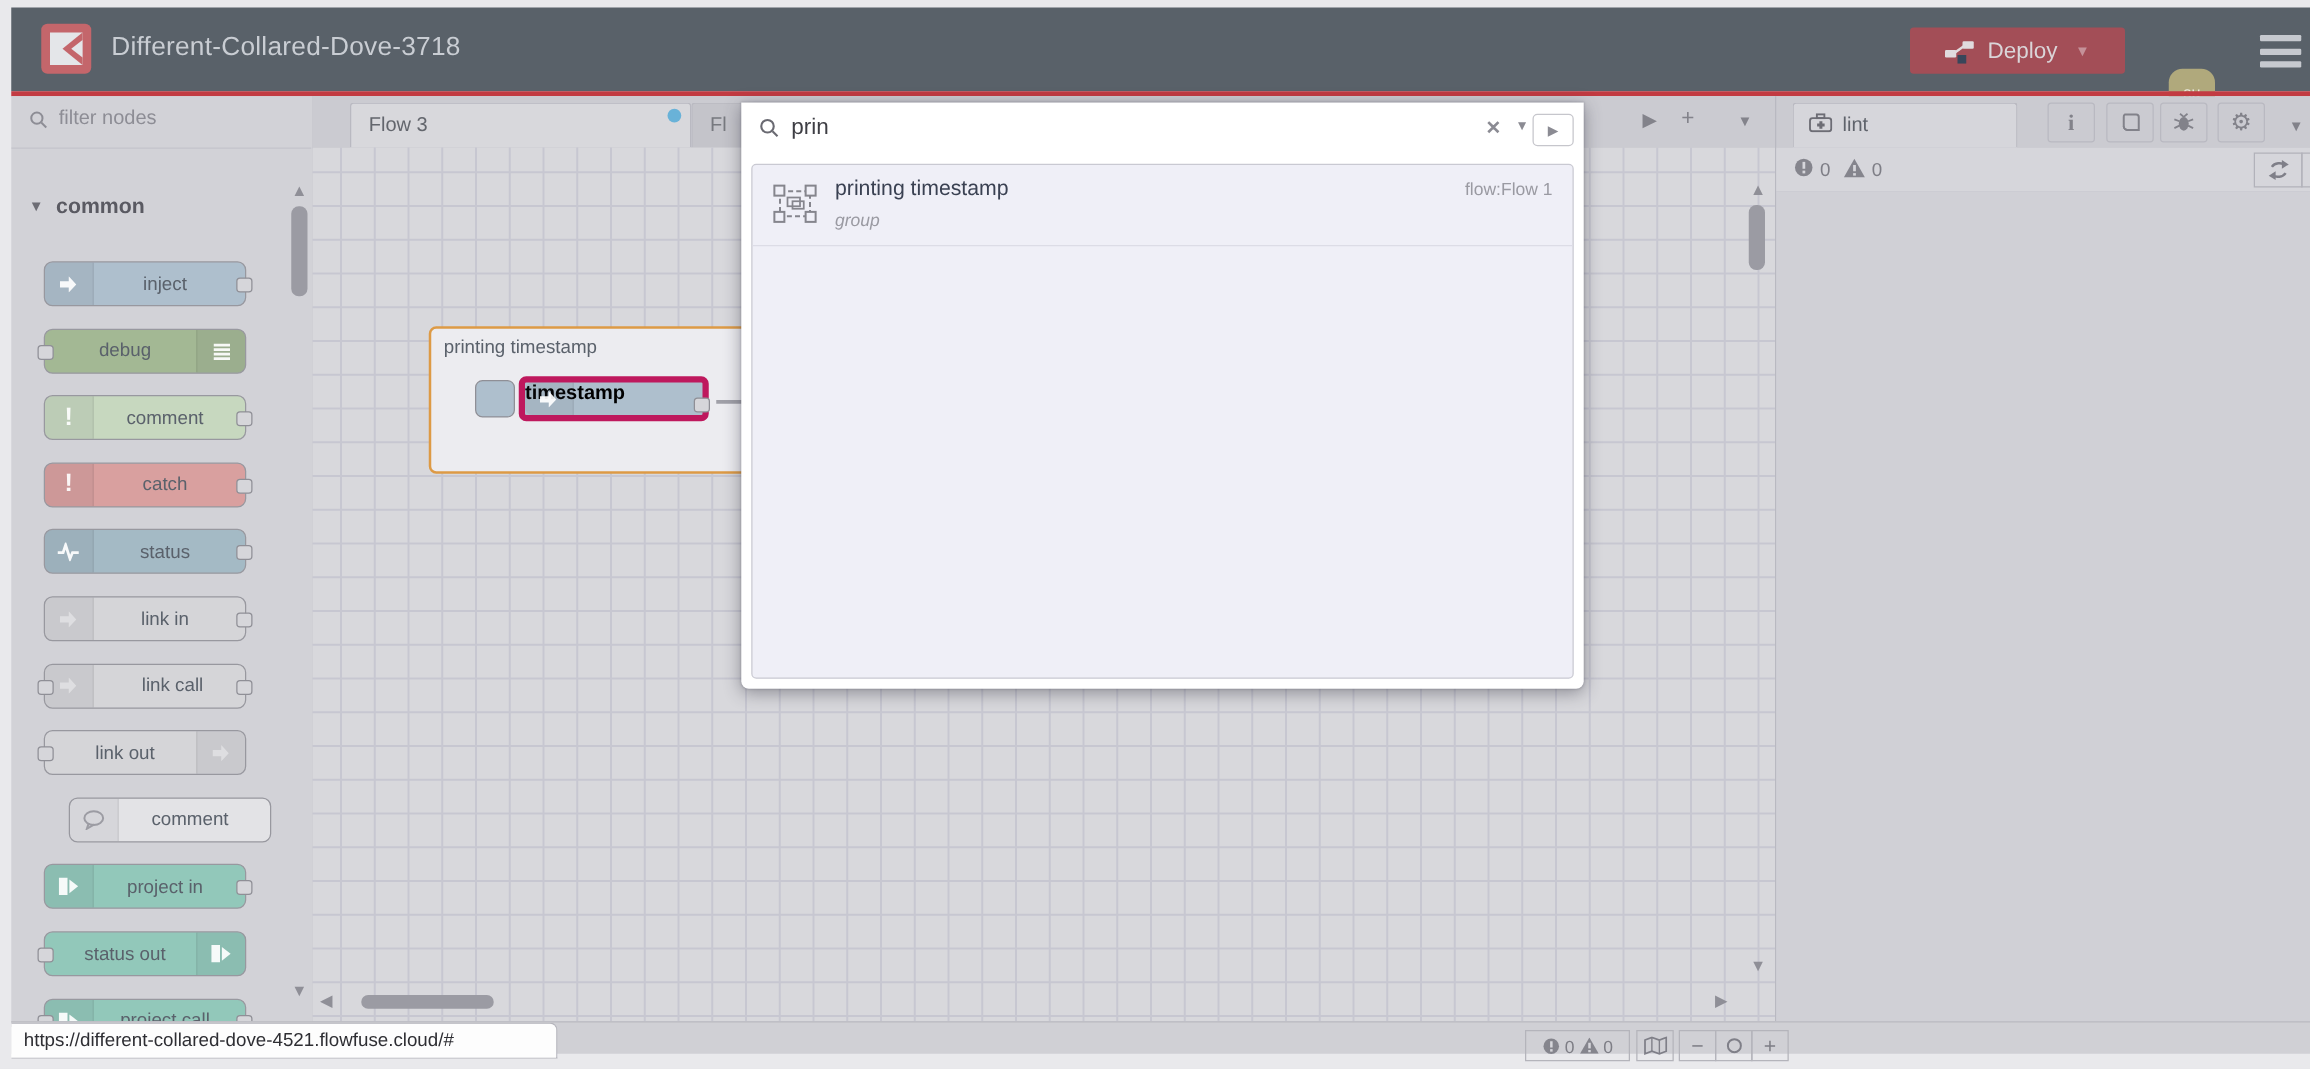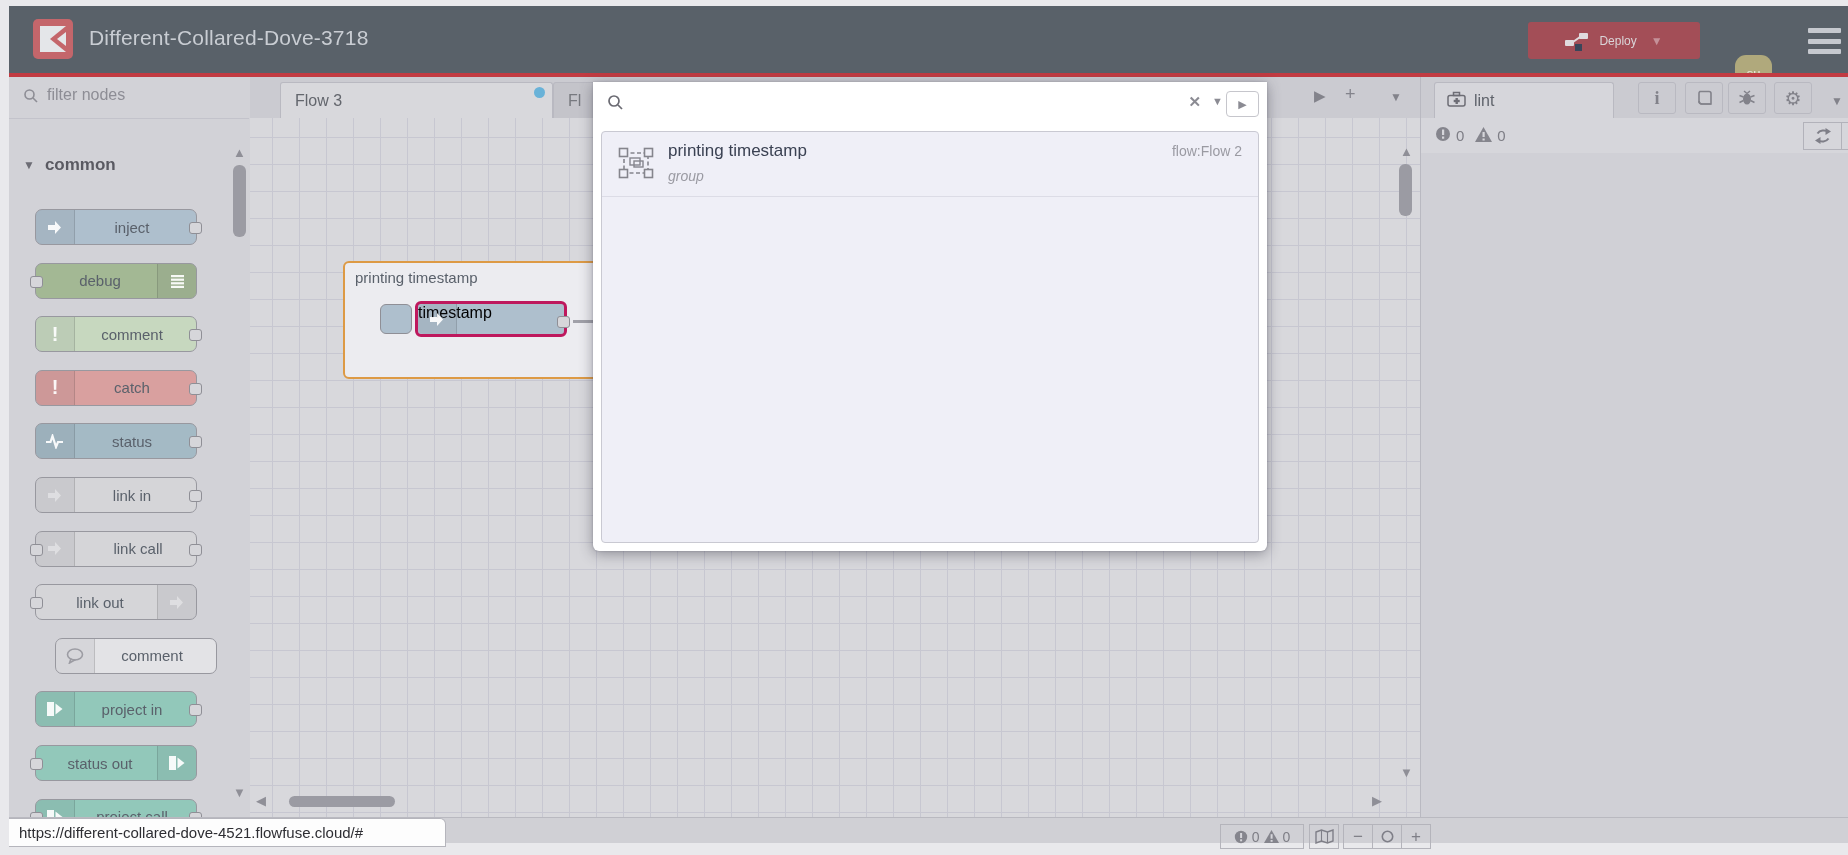--- a/index.html
+++ b/index.html
@@ -5,21 +5,21 @@
   html,body{margin:0;padding:0;background:#e9e9ec;font-family:"Liberation Sans",sans-serif;}
   .stage{position:relative;width:1848px;height:855px;overflow:hidden;background:#e9e9ec;}
   .app{position:absolute;left:9px;top:6px;right:0;height:836px;}
   .abs{position:absolute;}
   
   .hdr{left:0;top:0;right:0;height:67px;background:#596169;}
   .redline{left:0;top:67px;right:0;height:4px;background:#c23b42;}
   .logo{left:24px;top:13px;width:40px;height:40px;border-radius:5px;background:#c4666b;overflow:hidden;}
   .title{left:80px;top:20px;font-size:21px;color:#c9cdd3;letter-spacing:.2px;}
   .deploy{left:1519px;top:16px;width:172px;height:37px;background:#a34e57;border-radius:3px;display:flex;align-items:center;justify-content:center;gap:10px;}
-  .deploy .lbl{color:#dad5d8;font-size:12px;}
+  .deploy .lbl{color:#dad5d8;font-size:18px;}
   .deploy .caret{color:#c59199;font-size:12px;margin-left:4px;}
   .avatar{left:1726px;top:17px;width:37px;height:37px;border-radius:11px;background:#b0a97c;color:#eceade;display:flex;align-items:center;justify-content:center;font-size:13px;margin-top:32px;}
   .burger{left:1799px;top:22px;width:33px;height:26px;display:flex;flex-direction:column;justify-content:space-between;}
   .burger span{display:block;height:5px;background:#c6c9cf;border-radius:1px;}
   
   .palette{left:0;top:71px;width:241px;bottom:0;height:740px;background:#d2d2d7;border-right:1px solid #b9b9c1;overflow:hidden;}
   .filterrow{left:0;top:0;width:240px;height:41px;border-bottom:1px solid #c3c3cb;}
   .filterrow input{position:absolute;left:36px;top:8px;width:180px;border:none;background:transparent;font-size:16px;color:#6d6d75;outline:none;font-family:"Liberation Sans",sans-serif;}
   .filterrow input::placeholder{color:#8d8d95;}
   .cat{left:14px;top:78px;display:flex;align-items:center;gap:10px;color:#5a5a62;font-size:17px;font-weight:bold;}
@@ -39,21 +39,21 @@
   .tab{position:absolute;top:5px;height:36px;box-sizing:border-box;border:1px solid #b9b9c1;border-bottom:none;border-radius:3px 3px 0 0;font-size:16px;color:#63666d;display:flex;align-items:center;padding-left:14px;}
   .tab.active{background:#d8d8dc;}
   .tab.inactive{background:#c4c4ca;color:#77797f;}
   .moddot{position:absolute;width:11px;height:11px;border-radius:50%;background:#69b2d8;}
   .tabtools{position:absolute;top:10px;color:#83838b;font-size:15px;}
   .workspace{left:0;top:41px;right:0;height:699px;background:#d8d8dc;overflow:hidden;
     background-image:linear-gradient(to right,#c7c7d1 1.5px,transparent 1.5px),linear-gradient(to bottom,#c7c7d1 1.5px,transparent 1.5px);
     background-size:27px 27px;background-position:-5px -8px;}
   .group{left:93px;top:143px;width:266px;height:118px;border:2.5px solid #dd9a45;border-radius:6px;background:#ececf0;box-sizing:border-box;}
   .glabel{position:absolute;left:10px;top:6px;font-size:15px;color:#5a616b;}
-  .cnode{position:absolute;left:70px;top:38px;width:152px;height:36px;background:#aebfcd;border:3px solid #be185d;border-radius:6px;box-sizing:border-box;}
+  .cnode{position:absolute;left:70px;top:38px;width:152px;height:36px;background:#aebfcd;border:5px solid #be185d;border-radius:6px;box-sizing:border-box;font-weight:bold;}
   .injbtn{position:absolute;left:35px;top:41px;width:32px;height:30px;background:#aebfcd;border:1px solid #8f8f96;border-radius:6px;box-sizing:border-box;}
   .wire{position:absolute;height:3px;background:#a0a0a8;}
   .sb-arrow{position:absolute;color:#8f8f97;font-size:13px;line-height:1;}
   
   .sidebar{left:1411px;top:71px;width:468px;height:740px;background:#cbcbd1;border-left:1px solid #b9b9c1;box-sizing:border-box;}
   .sbtabbar{left:0;top:0;right:0;height:41px;border-bottom:1px solid #b9b9c1;}
   .sbtab{position:absolute;left:13px;top:5px;width:180px;height:36px;background:#d6d6db;border:1px solid #b9b9c1;border-bottom:none;border-radius:3px 3px 0 0;display:flex;align-items:center;gap:8px;padding-left:12px;box-sizing:border-box;color:#5f636b;font-size:16px;}
   .sqbtn{position:absolute;top:5px;width:38px;height:32px;border:1px solid #b9b9c1;border-radius:3px;display:flex;align-items:center;justify-content:center;color:#82828a;box-sizing:border-box;}
   .panelhdr{left:0;top:41px;right:0;height:35px;background:#d6d6db;border-bottom:1px solid #bcbcc3;}
   .panelbody{left:0;top:76px;right:0;bottom:0;height:664px;background:#d0d0d6;}
@@ -388,38 +388,39 @@
   <div class="fwidget" style="left:1392px;width:30px;justify-content:center;font-size:17px;">+</div>
 
   <div class="abs dialog">
     <div class="srow">
       <span class="abs" style="left:14px;top:12px;">
         <svg width="17" height="17">
               <circle cx="7" cy="7" r="5" fill="none" stroke="#6a6a72" stroke-width="1.7"></circle>
               <line x1="11" y1="11" x2="15" y2="15" stroke="#6a6a72" stroke-width="1.7"></line>
             </svg>
       </span>
+      <input value="prin" style="">
       <span class="sclear">✕</span>
       <span class="scaret">▼</span>
       <div class="snext">▶</div>
     </div>
     <div class="results">
       <div class="rrow">
         <span class="abs" style="left:16px;top:15px;">
           <svg width="36" height="32">
             <rect x="6" y="6" width="24" height="20" fill="none" stroke="#85858d" stroke-width="1.6" stroke-dasharray="4,2.5"></rect>
             <rect x="1.5" y="1.5" width="8" height="8" fill="#efeff7" stroke="#85858d" stroke-width="1.6"></rect>
             <rect x="26.5" y="1.5" width="8" height="8" fill="#efeff7" stroke="#85858d" stroke-width="1.6"></rect>
             <rect x="1.5" y="22.5" width="8" height="8" fill="#efeff7" stroke="#85858d" stroke-width="1.6"></rect>
             <rect x="26.5" y="22.5" width="8" height="8" fill="#efeff7" stroke="#85858d" stroke-width="1.6"></rect>
             <rect x="12" y="11" width="10" height="7" fill="none" stroke="#85858d" stroke-width="1.4"></rect>
             <rect x="16" y="14" width="9" height="6" fill="none" stroke="#85858d" stroke-width="1.4"></rect>
           </svg>
         </span>
         <span class="rtitle">printing timestamp</span>
         <span class="rsub">group</span>
-        <span class="rflow">flow:Flow 2</span>
+        <span class="rflow">flow:Flow 1</span>
       </div>
     </div>
   </div>
 
  </div>
 </div>
 
 </body></html>

